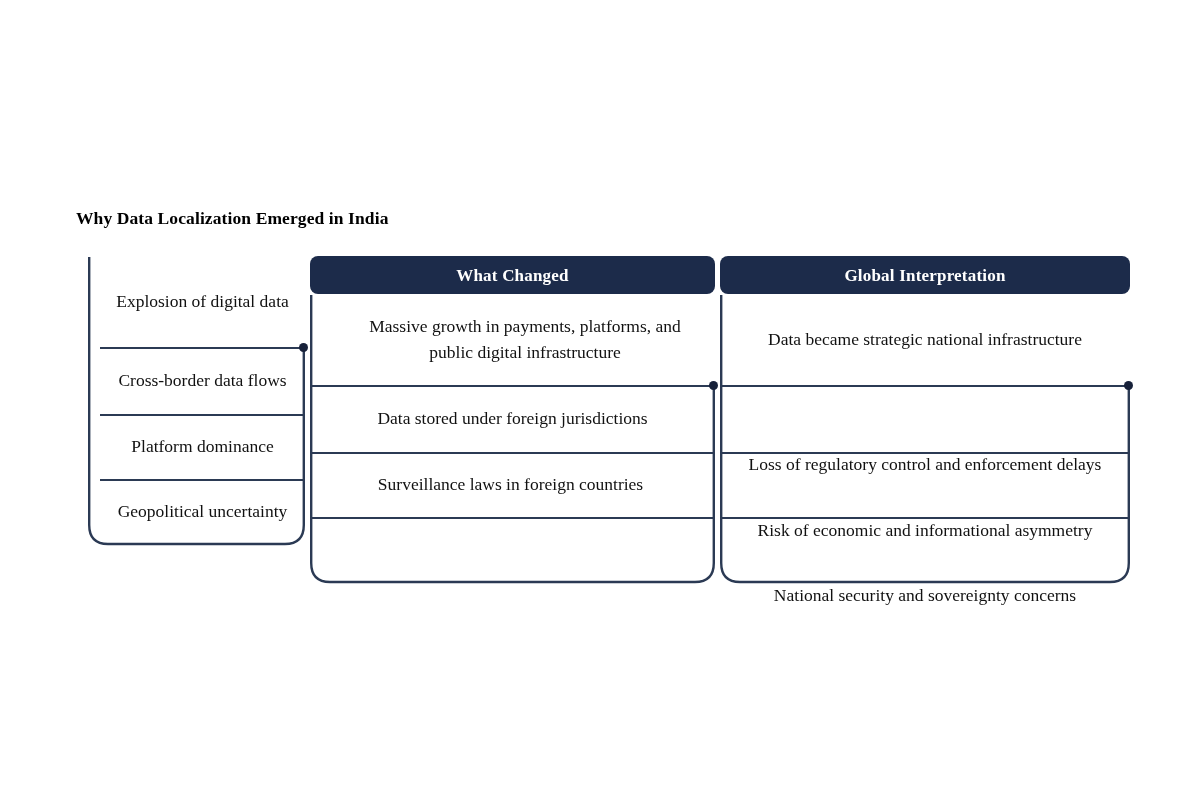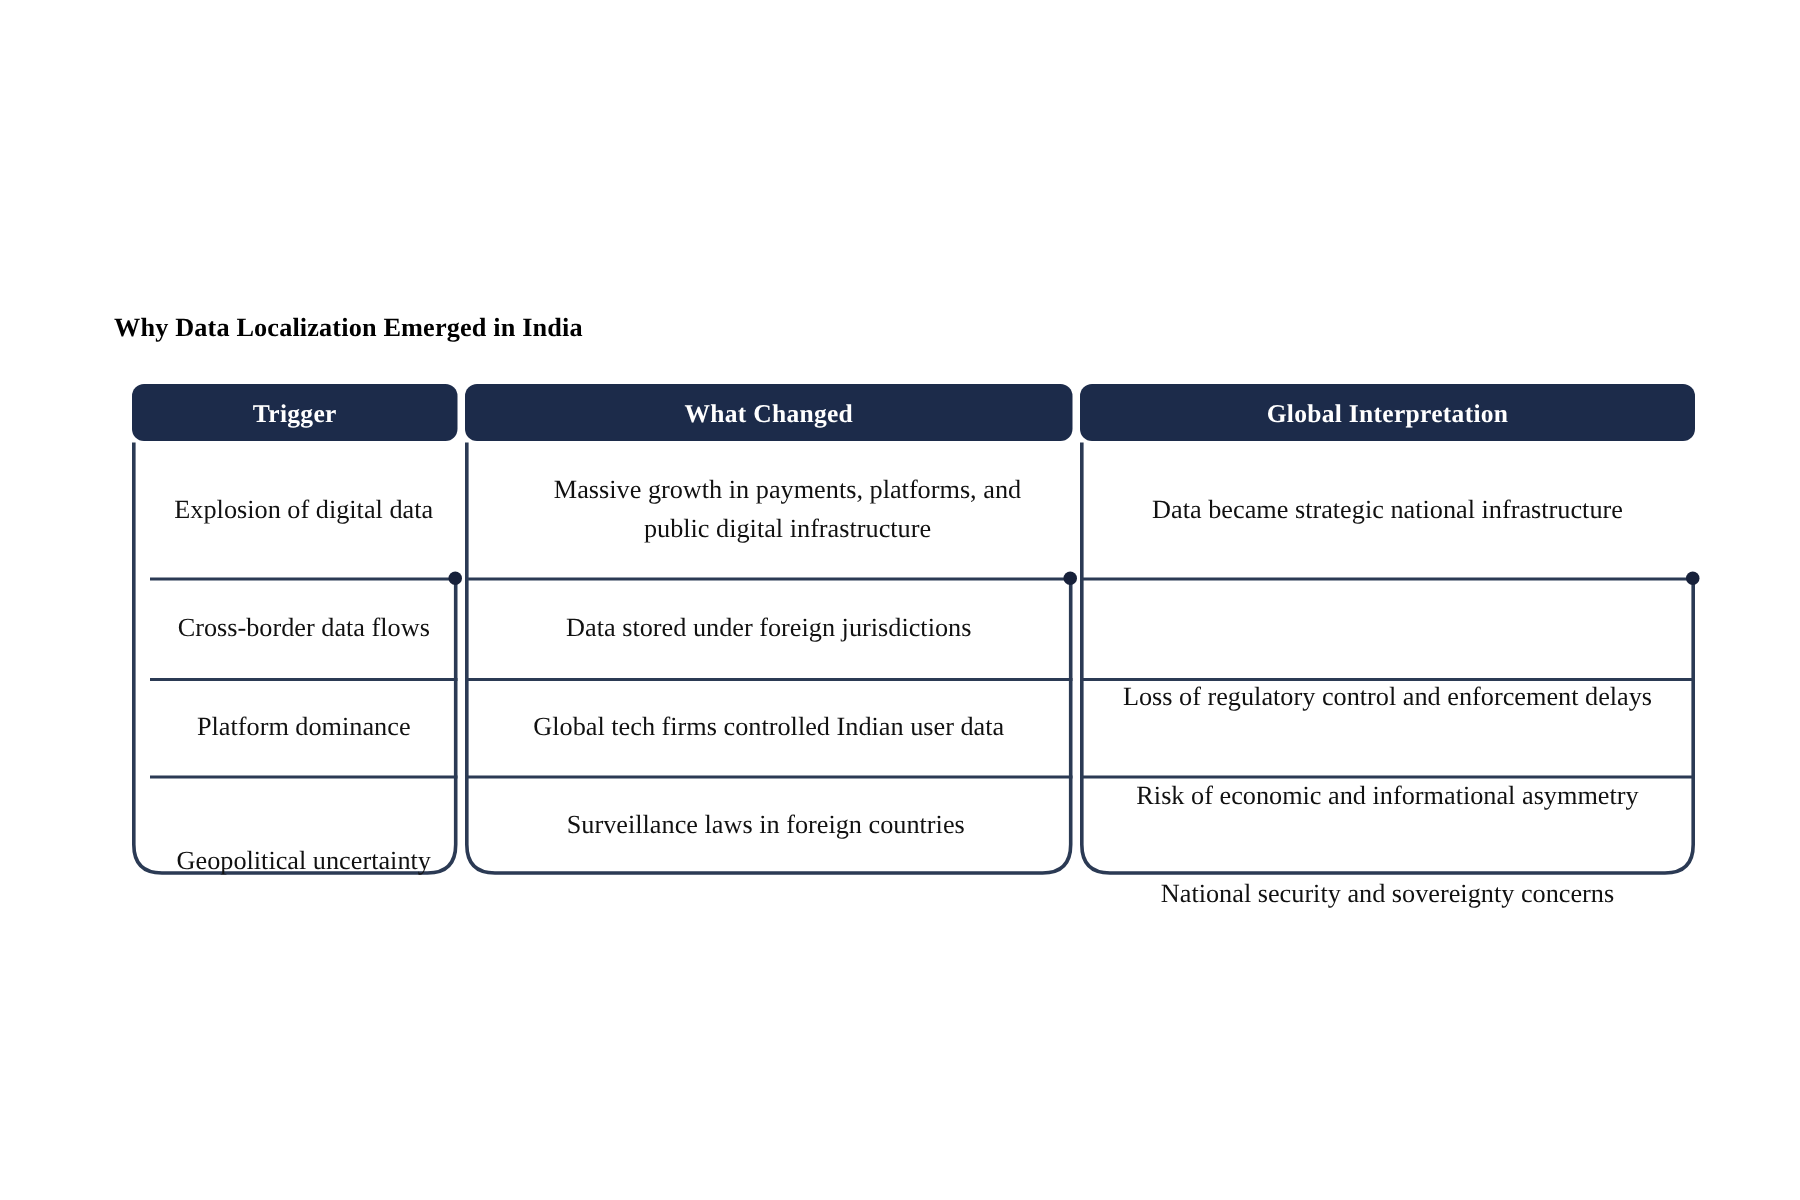--- a/index.html
+++ b/index.html
@@ -127,44 +127,41 @@
 <body>
 
 <div id="figure">
 
   <div id="chart-title">Why Data Localization Emerged in India</div>
 
   <div id="columns">
 
     <div class="column" id="col-0" style="left:0px; width:217px;">
 
-      <div class="col-header">
-        <span class="col-header-label">Trigger</span>
-      </div>
 
       <div class="col-body" style="height:288px;padding-left:12px;">
 
         <svg class="rails" viewBox="0 0 217 288" preserveAspectRatio="none">
           <path d="M 1.2 0 L 1.2 268 Q 1.2 287 20 287 L 197 287 Q 215.8 287 215.8 268 L 215.8 90" fill="none" stroke="#2b3a54" stroke-width="2.4" stroke-linecap="butt"></path>
         </svg>
 
         <div class="rows">
           <div class="cell" style="height:90px;">
             <span class="cell-text">Explosion of digital data</span>
           </div>
           <div class="row-divider" style="top:90px;"></div>
           <div class="cell" style="height:67px;">
             <span class="cell-text">Cross-border data flows</span>
           </div>
           <div class="row-divider" style="top:157px;"></div>
           <div class="cell" style="height:65px;">
             <span class="cell-text">Platform dominance</span>
           </div>
           <div class="row-divider" style="top:222px;"></div>
-          <div class="cell" style="height:66px;margin-top:24px;">
+          <div class="cell" style="height:66px;">
             <span class="cell-text">Geopolitical uncertainty</span>
           </div>
         </div>
 
         <div class="rail-dot" style="left:210.5px; top:85.5px;"></div>
       </div>
     </div>
 
     <div class="column" id="col-1" style="left:222px; width:405px;">
 
@@ -180,23 +177,20 @@
 
         <div class="rows">
           <div class="cell" style="height:90px;margin-left:25px;">
             <span class="cell-text">Massive growth in payments, platforms, and public digital infrastructure</span>
           </div>
           <div class="row-divider" style="top:90px;"></div>
           <div class="cell" style="height:67px;">
             <span class="cell-text">Data stored under foreign jurisdictions</span>
           </div>
           <div class="row-divider" style="top:157px;"></div>
-          <div class="cell" style="height:65px;">
-            <span class="cell-text">Global tech firms controlled Indian user data</span>
-          </div>
           <div class="row-divider" style="top:222px;"></div>
           <div class="cell" style="height:66px;padding-left:10px;">
             <span class="cell-text">Surveillance laws in foreign countries</span>
           </div>
         </div>
 
         <div class="rail-dot" style="left:398.5px; top:85.5px;"></div>
       </div>
     </div>
 

